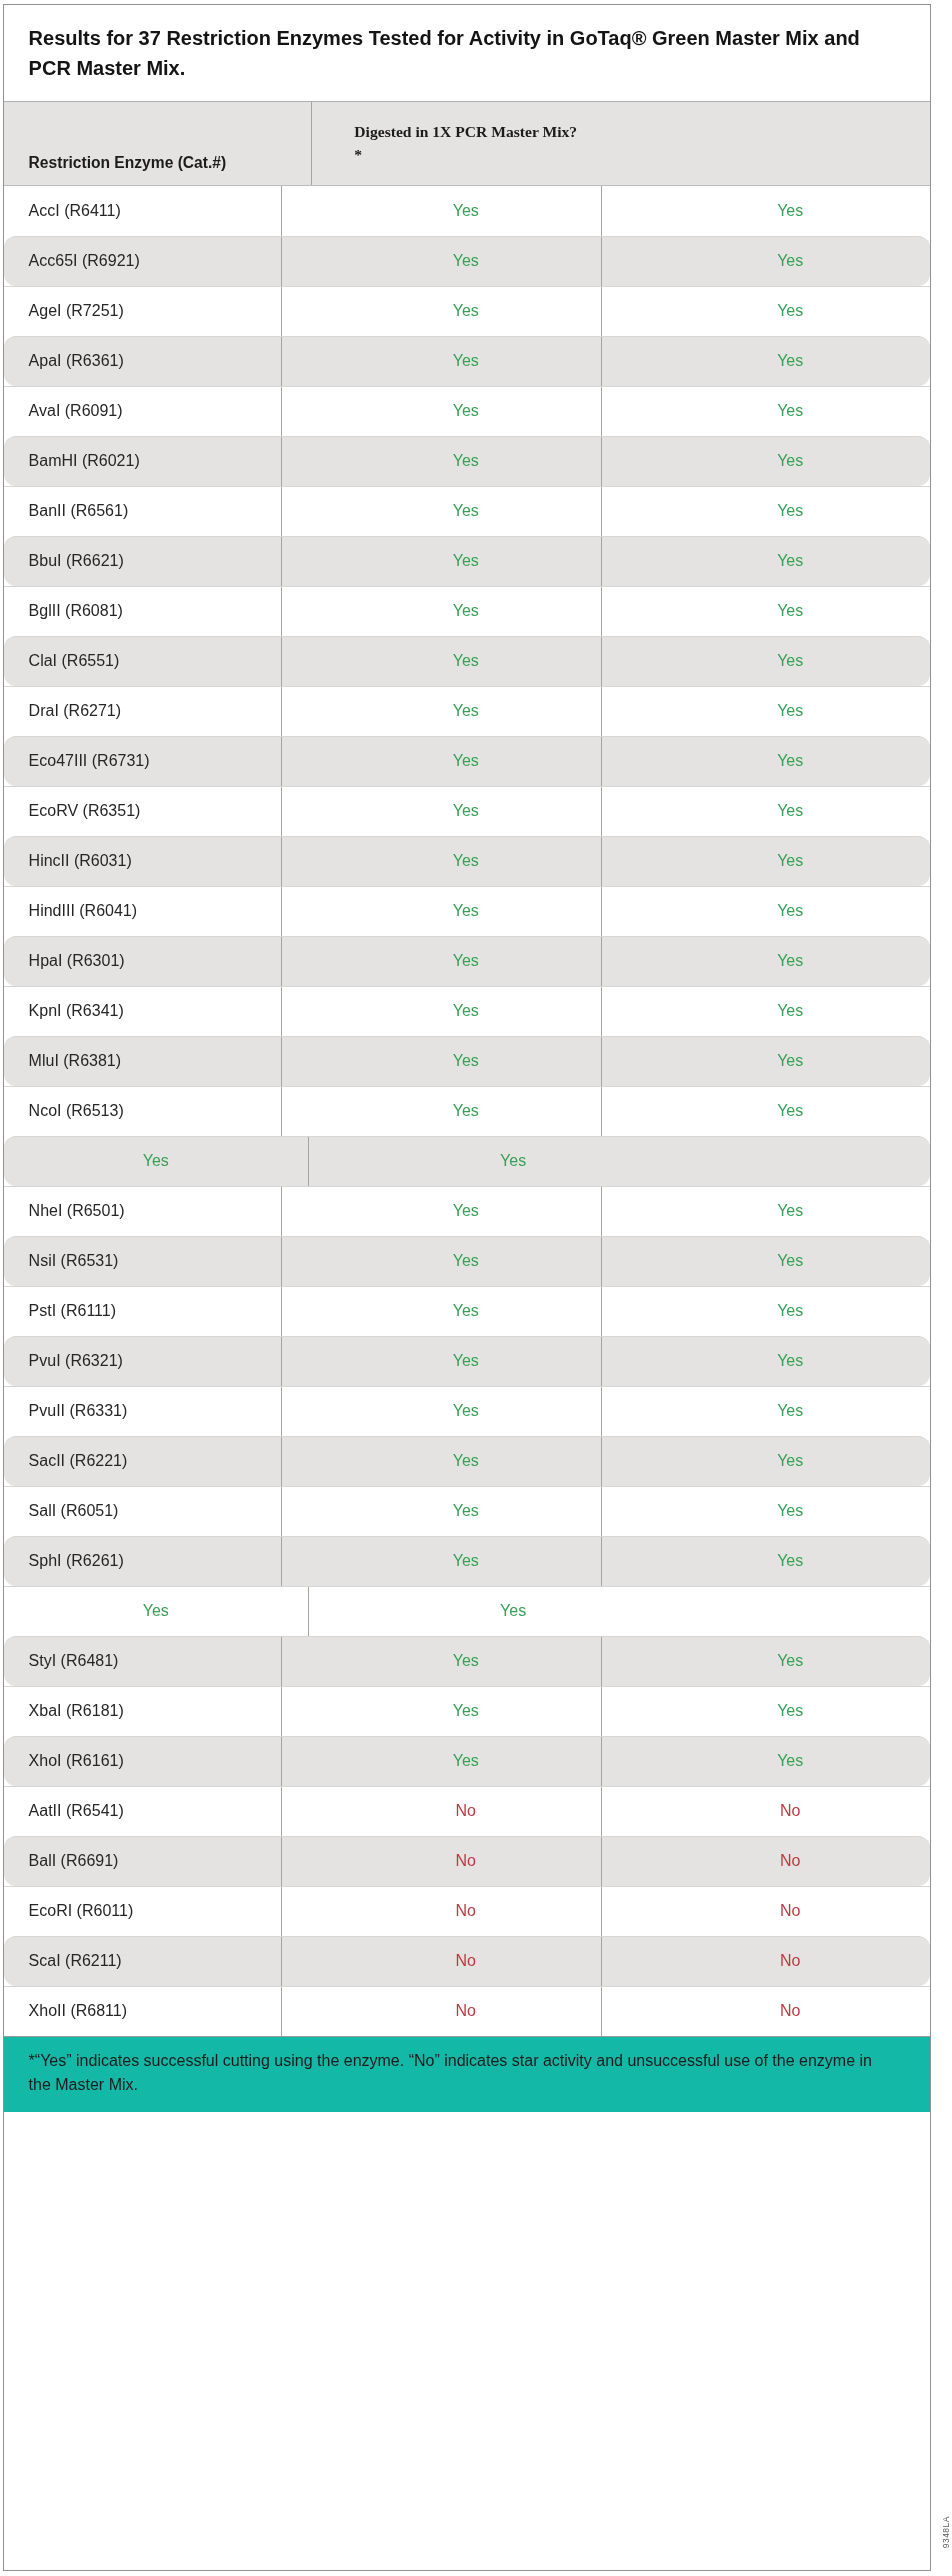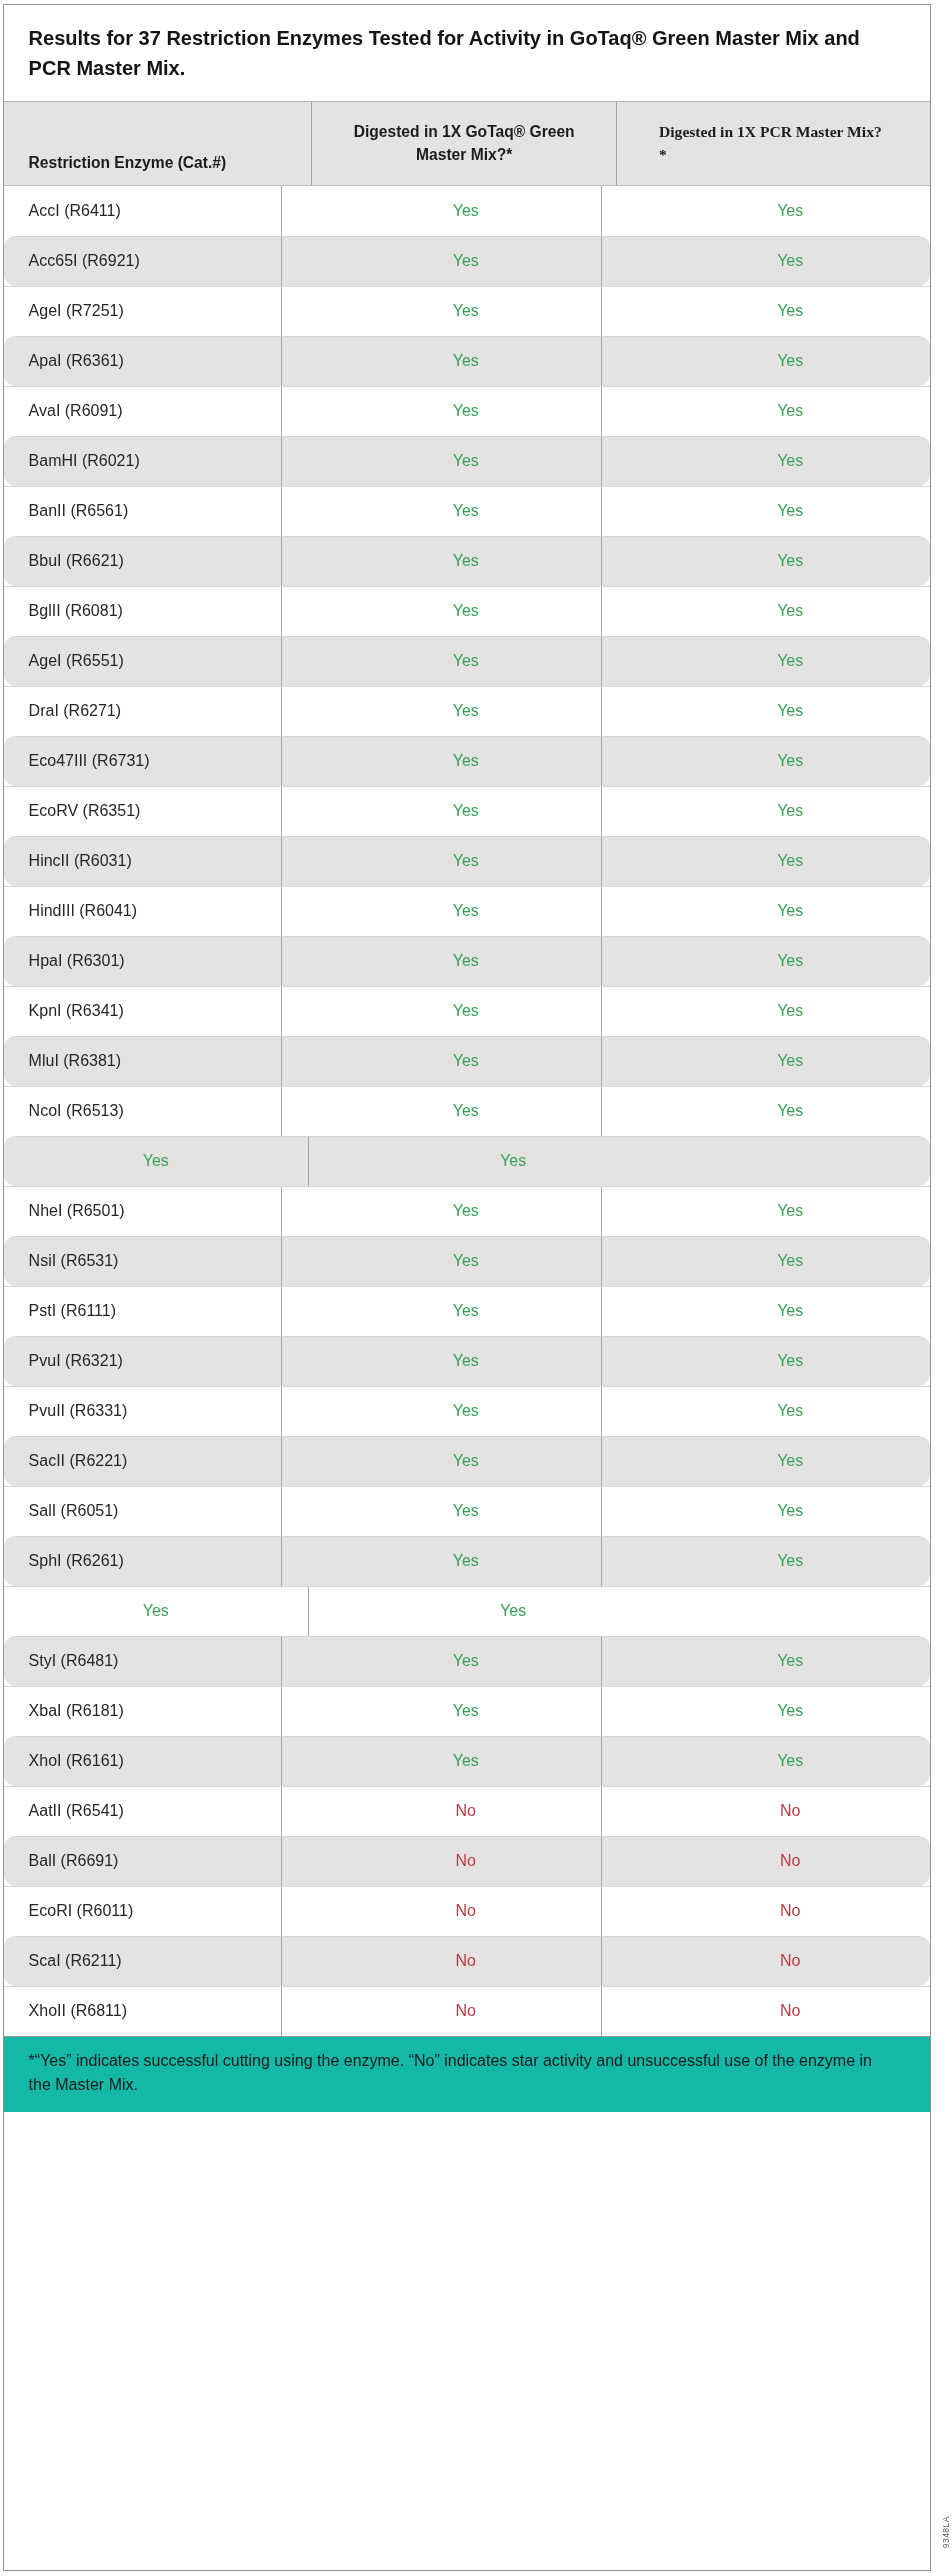--- a/index.html
+++ b/index.html
@@ -126,21 +126,20 @@
   }
 </style>
 </head>
 <body>
 
 <div class="figure">
   <div class="title">Results for 37 Restriction Enzymes Tested for Activity in GoTaq® Green Master Mix and PCR Master Mix.</div>
 
   <div class="thead">
     <div class="th c1">Restriction Enzyme (Cat.#)</div>
-    <div class="th c2">Digested in 1X GoTaq® Green Master Mix?*</div>
     <div class="th c3">Digested in 1X PCR Master Mix?*</div>
   </div>
 
   <div class="tbody">
       <div class="row">
         <div class="cell c1">AccI (R6411)</div>
         <div class="cell c2 v-yes">Yes</div>
         <div class="cell c3 v-yes">Yes</div>
       </div>
       <div class="row alt">
@@ -177,21 +176,21 @@
         <div class="cell c1">BbuI (R6621)</div>
         <div class="cell c2 v-yes">Yes</div>
         <div class="cell c3 v-yes">Yes</div>
       </div>
       <div class="row">
         <div class="cell c1">BglII (R6081)</div>
         <div class="cell c2 v-yes">Yes</div>
         <div class="cell c3 v-yes">Yes</div>
       </div>
       <div class="row alt">
-        <div class="cell c1">AgeI (R6551)</div>
+        <div class="cell c1">ClaI (R6551)</div>
         <div class="cell c2 v-yes">Yes</div>
         <div class="cell c3 v-yes">Yes</div>
       </div>
       <div class="row">
         <div class="cell c1">DraI (R6271)</div>
         <div class="cell c2 v-yes">Yes</div>
         <div class="cell c3 v-yes">Yes</div>
       </div>
       <div class="row alt">
         <div class="cell c1">Eco47III (R6731)</div>

